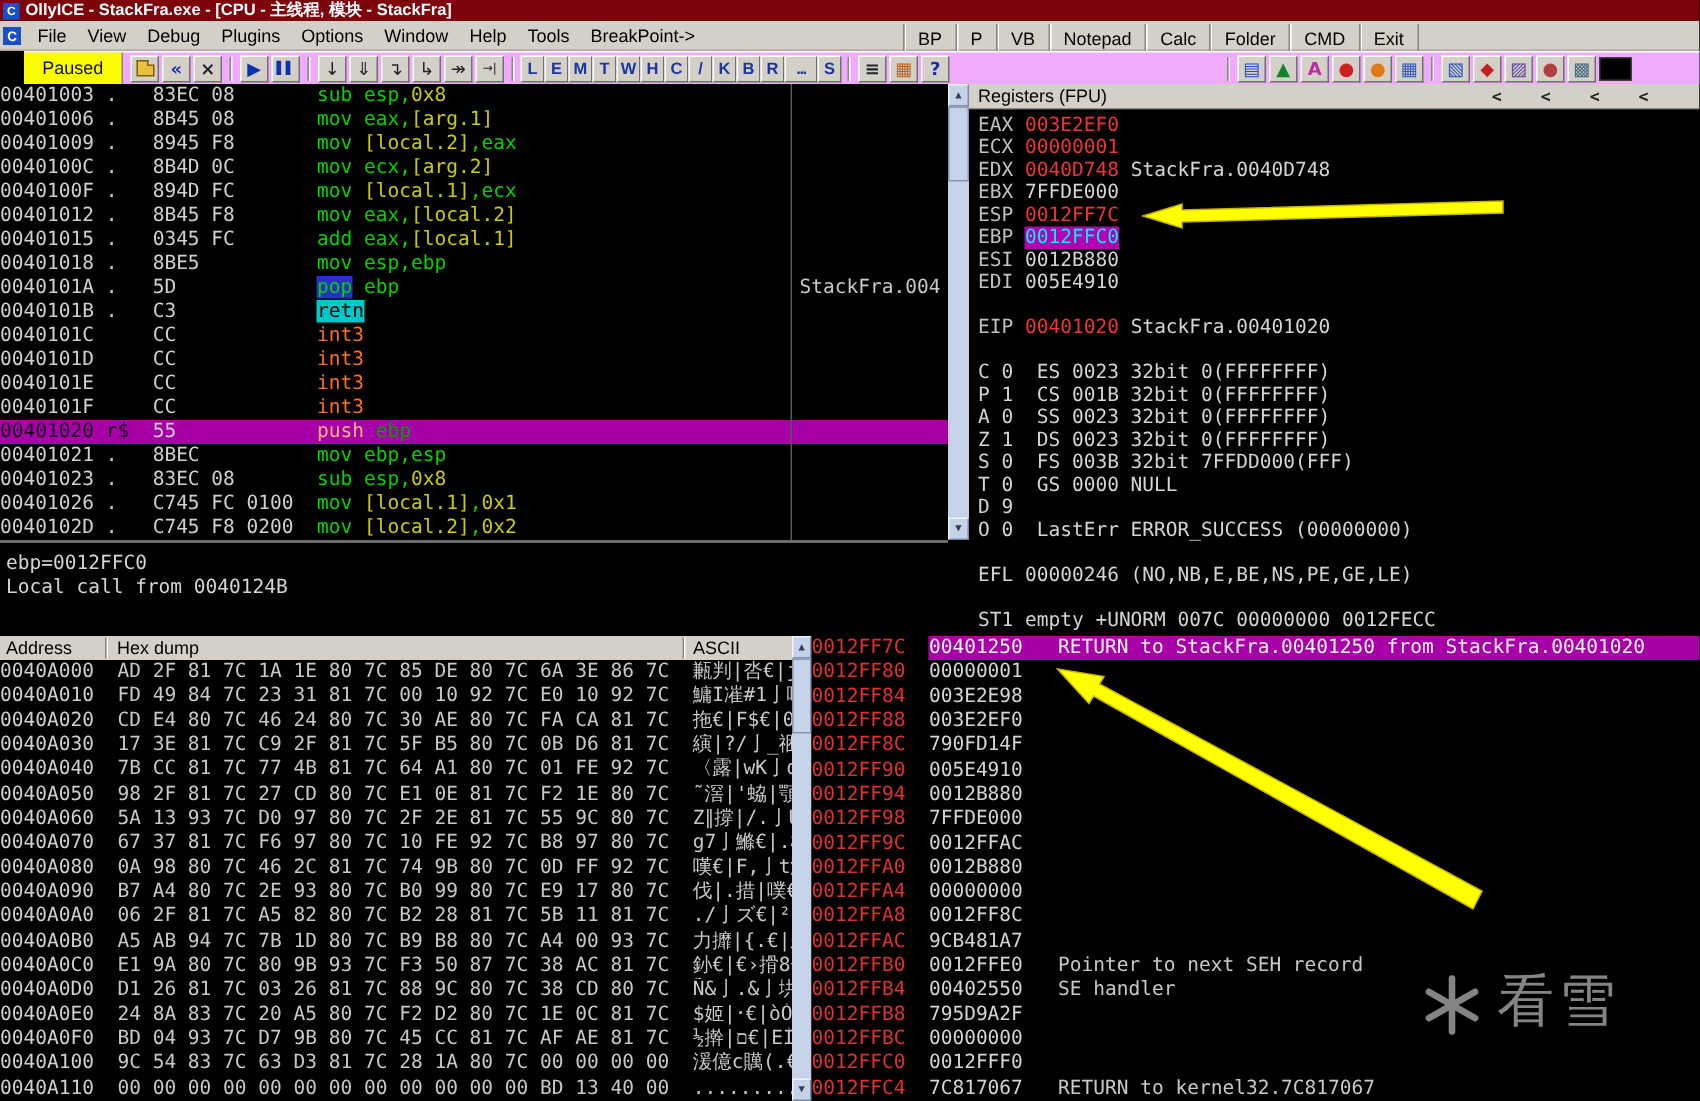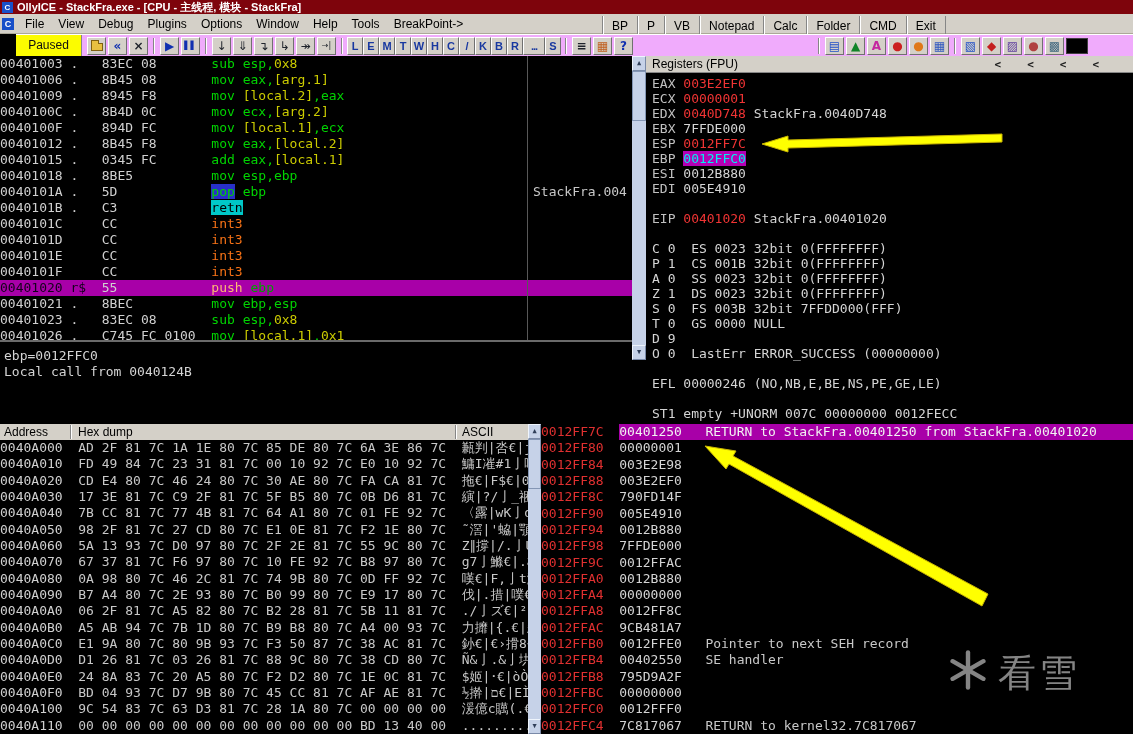--- a/index.html
+++ b/index.html
@@ -51,21 +51,21 @@
   .tk-g{color:#00d400}
   .tk-dg{color:#00a000}
   .tk-y{color:#cccc00}
   .tk-gray{color:#f97316}
   .tk-red{color:#fdba74}
   .tk-pop{background:#2830c8;color:#00d400}
   .tk-retn{background:#00c8c8;color:#000}
   .dcomment{position:absolute;left:533px;top:0;color:#c8c8c8}
   .dsep{position:absolute;left:527px;top:0;width:1px;height:304px;background:#585858}
 
-  .infopane{position:absolute;left:0;top:340px;width:632px;height:64px;background:#000;
+  .infopane{position:absolute;left:0;top:360px;width:632px;height:64px;background:#000;
     border-top:2px solid #6a6a6a;padding:6px 0 0 4px;color:#d4d4d4}
   .infopane div{height:16px;line-height:16px;white-space:pre}
 
   
   .regheader{position:absolute;left:646px;top:56px;width:487px;height:17px;background:#d4d0c8;
     border-bottom:1px solid #868686;display:flex;align-items:center;
     font:12px "Liberation Sans",sans-serif;color:#000;padding-left:6px}
   .reg-chevrons{margin-left:auto;display:flex;gap:26px;padding-right:34px;font:bold 11px "DejaVu Sans Mono",monospace;color:#202020}
   .regbody{position:absolute;left:646px;top:73px;width:487px;height:351px;background:#000;overflow:hidden;padding:3px 0 0 6px}
   .rrow{height:15px;line-height:15px;white-space:pre}
@@ -101,21 +101,21 @@
   .vscroll{position:absolute;background:#c6d2e8}
   #disasm-scroll{left:632px;top:56px;width:14px;height:304px}
   #dump-scroll{left:528px;top:424px;width:13px;height:310px}
   .sb-btn{position:absolute;left:0;width:100%;height:15px;background:#c6d2e8;border:1px solid;
     border-color:#eef4fc #7a8aa8 #7a8aa8 #eef4fc;color:#2f3e58;font-size:7px;line-height:13px;text-align:center}
   .sb-up{top:0}.sb-down{bottom:0}
   .sb-thumb{position:absolute;left:0;top:15px;width:100%;height:50px;background:#c6d2e8;border:1px solid #8496b4}
 
   
   #arrows{position:absolute;left:0;top:0;width:1133px;height:734px;pointer-events:none;z-index:50}
-  .watermark{position:absolute;left:946px;top:648px;display:flex;align-items:flex-end;gap:8px;opacity:.6;z-index:40;pointer-events:none}
+  .watermark{position:absolute;left:946px;top:648px;display:flex;align-items:flex-start;gap:8px;opacity:.6;z-index:40;pointer-events:none}
   .watermark-text{font:38px "DejaVu Sans",sans-serif;color:#dcdcdc;letter-spacing:3px;line-height:1}
 </style>
 </head>
 <body>
 
 <div class="titlebar">
   <span class="app-icon">C</span>
   <span>OllyICE - StackFra.exe - [CPU - 主线程, 模块 - StackFra]</span>
 </div>
 

